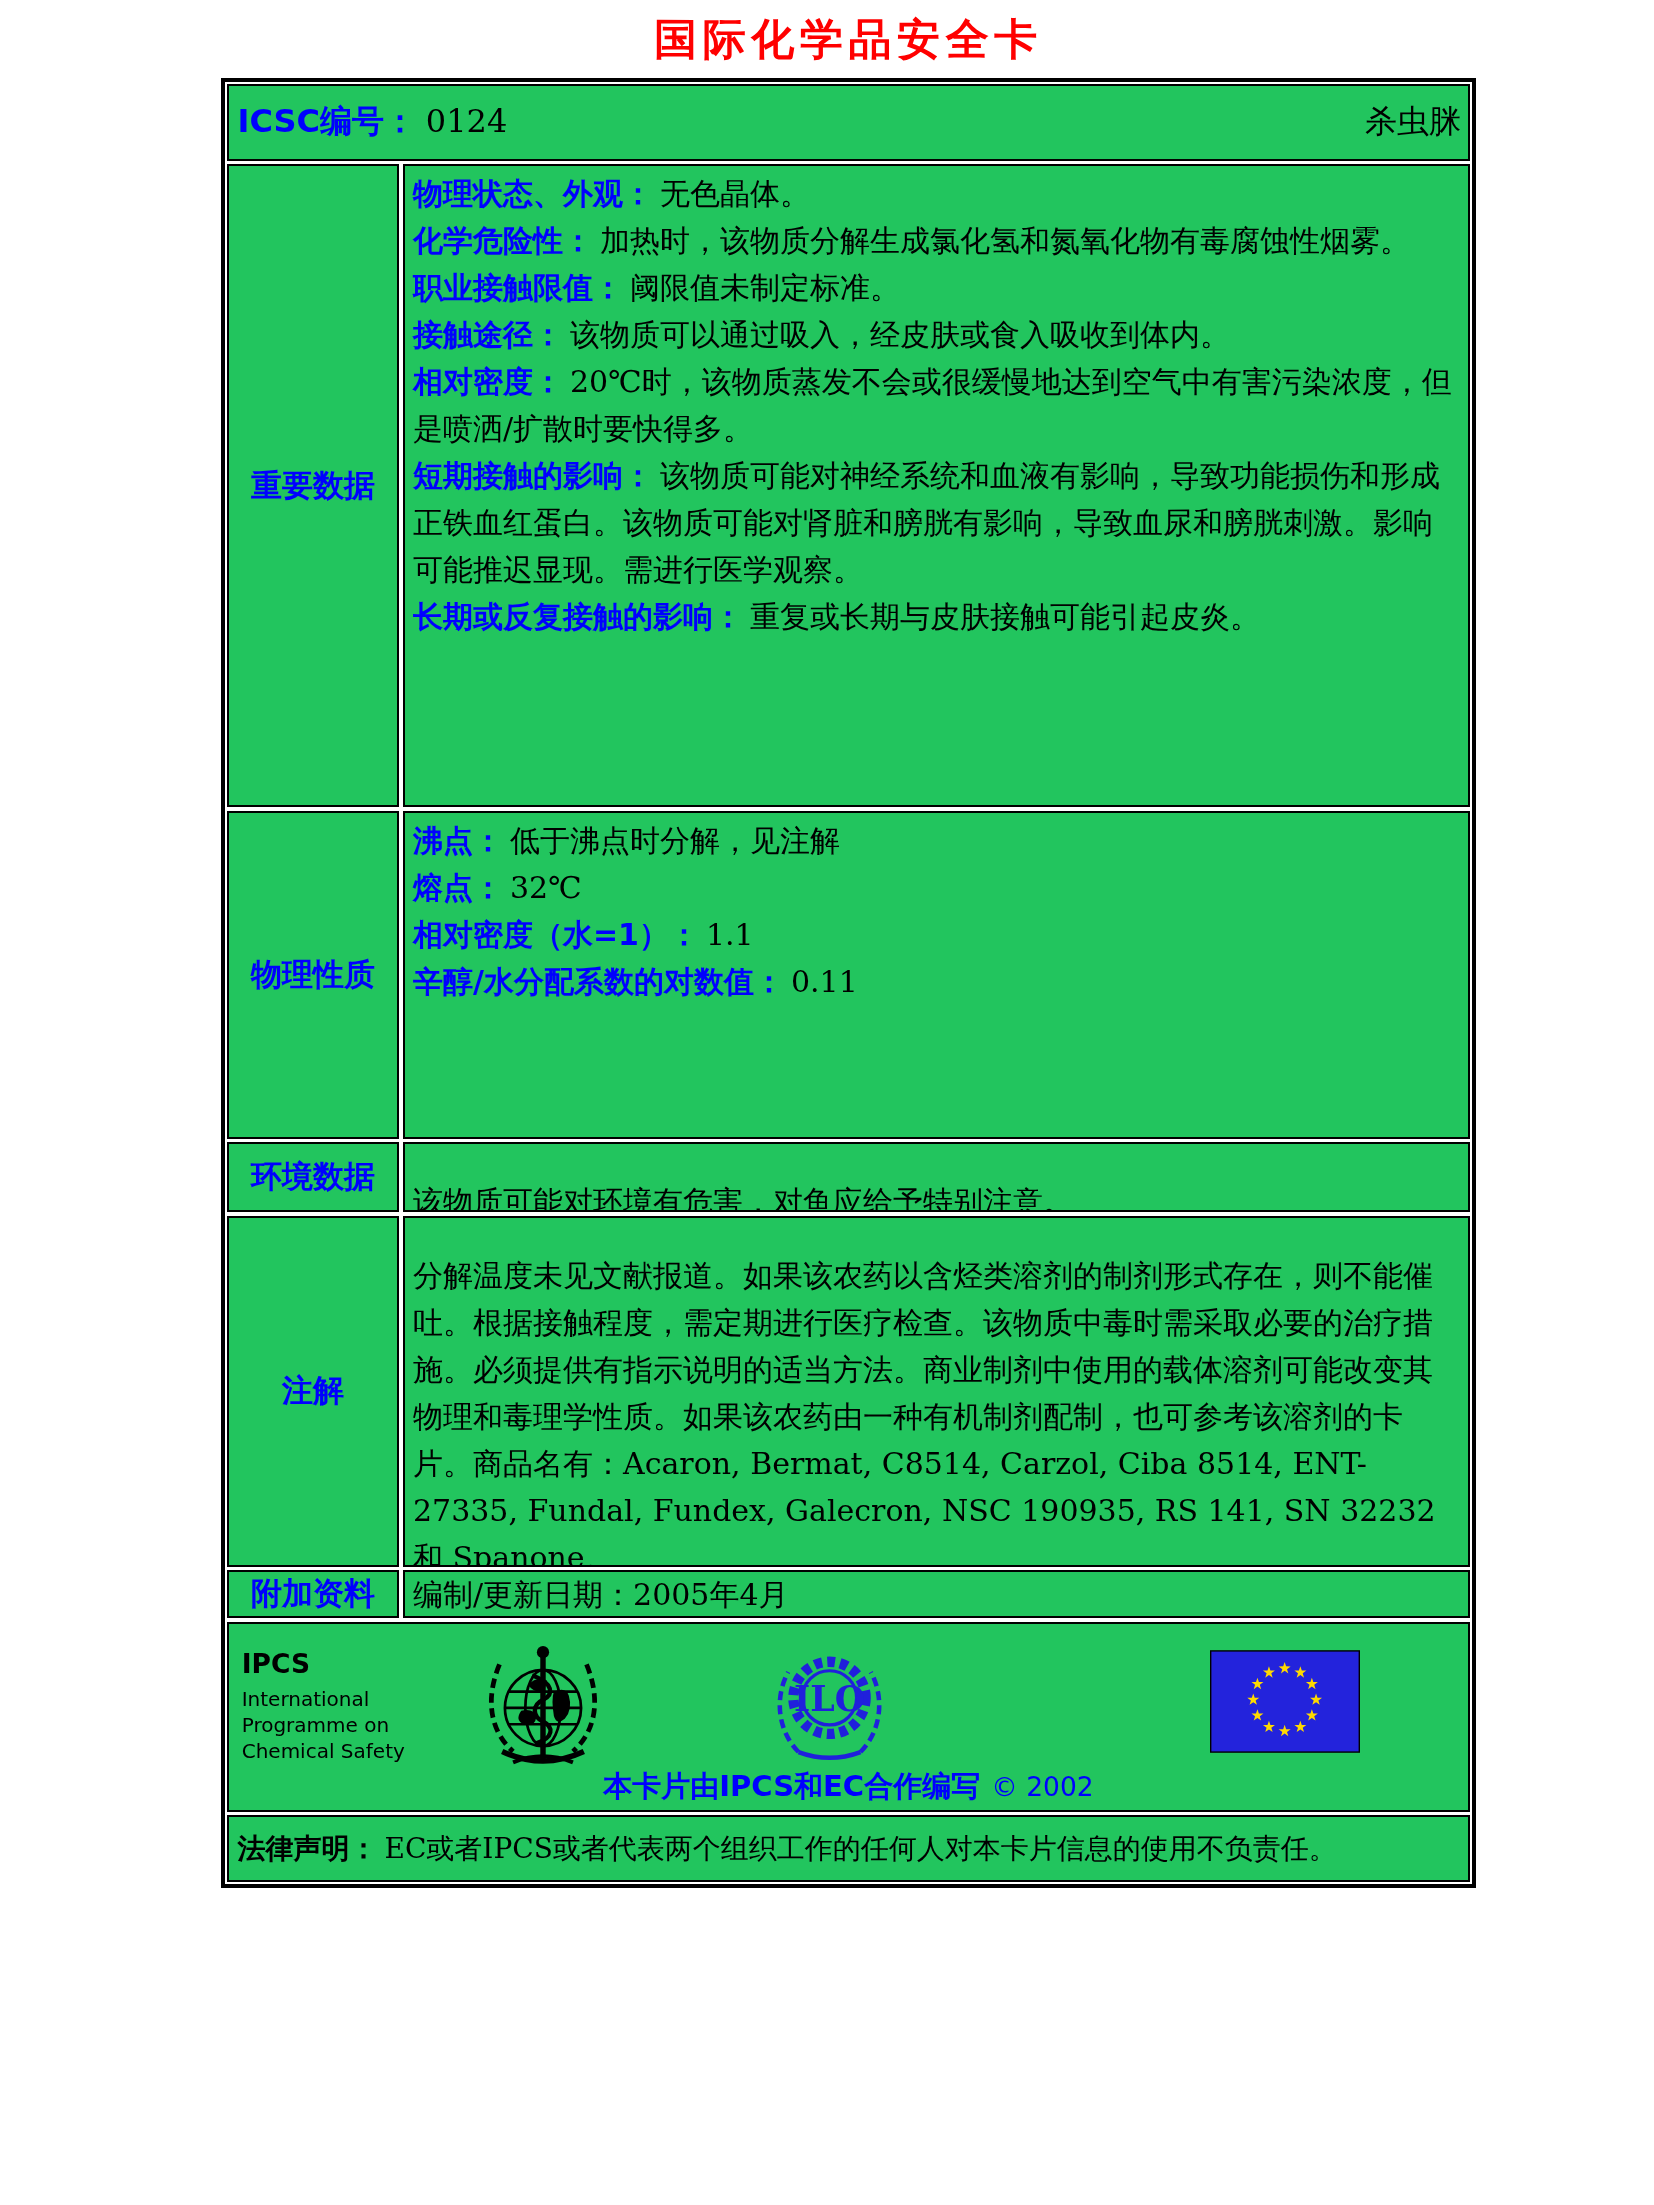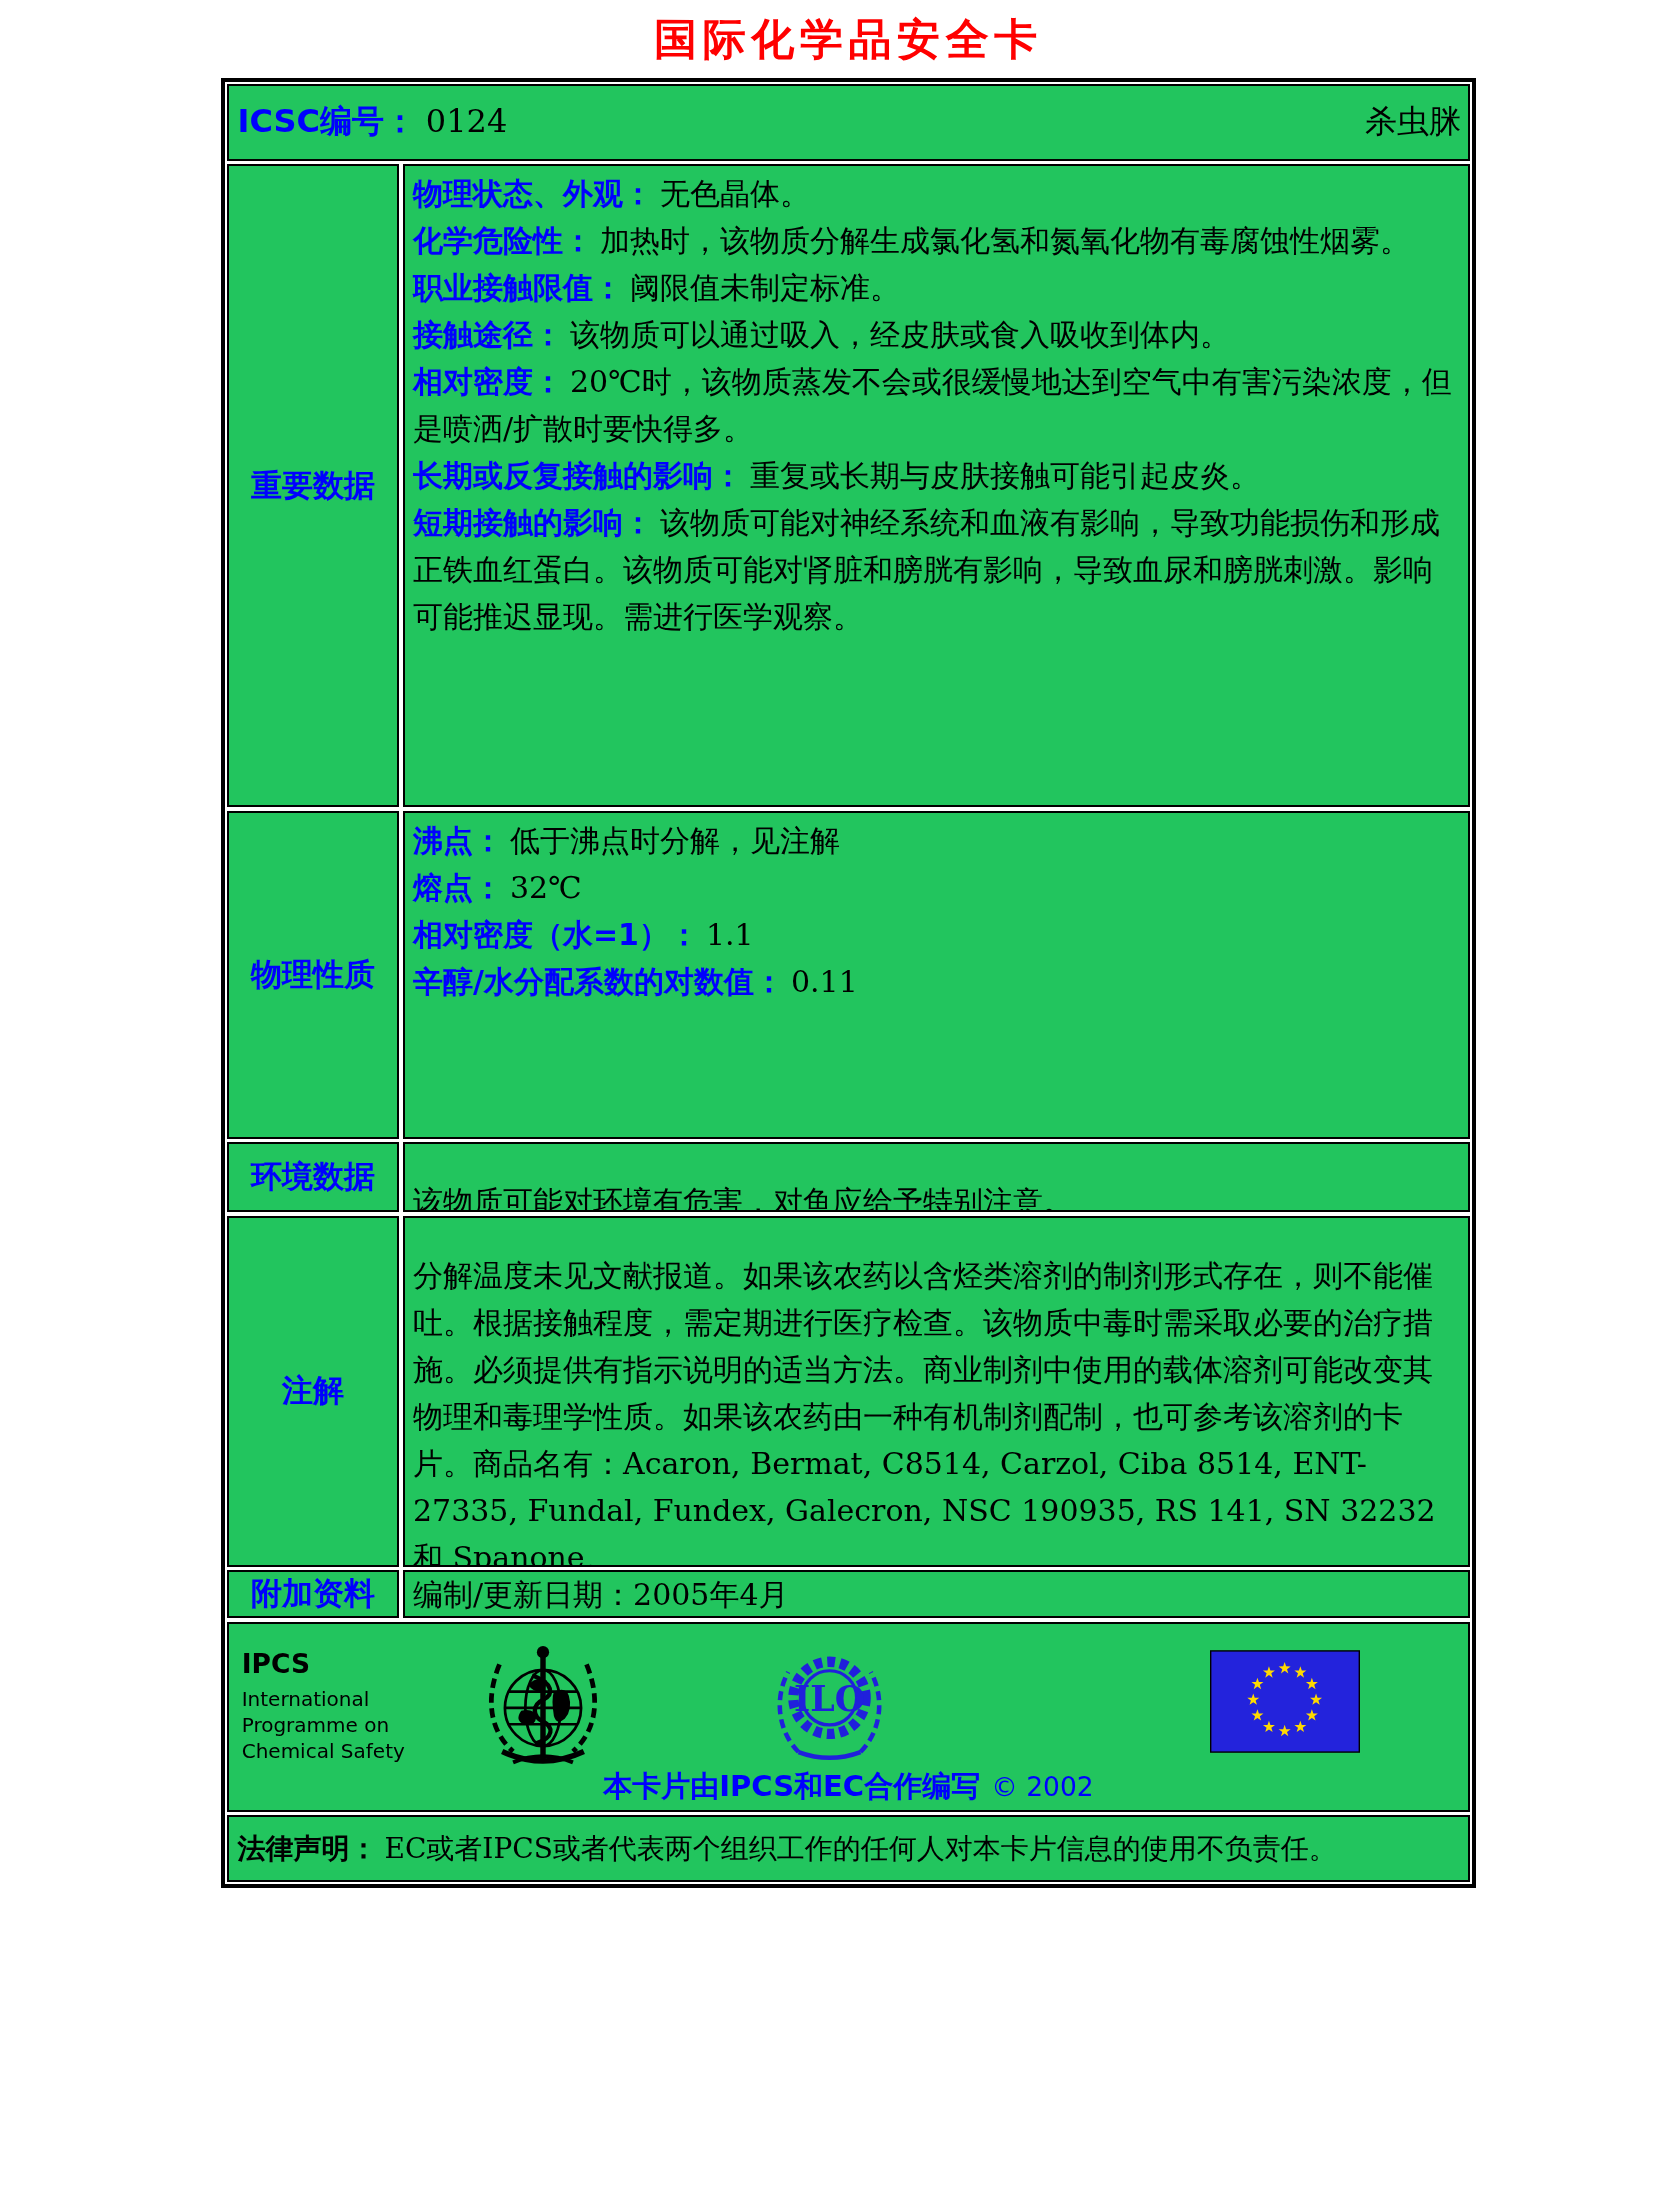--- a/index.html
+++ b/index.html
@@ -127,22 +127,22 @@
     </div>
 
     <div class="row r-important">
       <div class="cell side">重要数据</div>
       <div class="cell content">
         <p class="item"><span class="bl">物理状态、外观：</span><span>无色晶体。</span></p>
         <p class="item"><span class="bl">化学危险性：</span><span>加热时，该物质分解生成氯化氢和氮氧化物有毒腐蚀性烟雾。</span></p>
         <p class="item"><span class="bl">职业接触限值：</span><span>阈限值未制定标准。</span></p>
         <p class="item"><span class="bl">接触途径：</span><span>该物质可以通过吸入，经皮肤或食入吸收到体内。</span></p>
         <p class="item"><span class="bl">相对密度：</span><span>20℃时，该物质蒸发不会或很缓慢地达到空气中有害污染浓度，但是喷洒/扩散时要快得多。</span></p>
+        <p class="item"><span class="bl">短期接触的影响：</span><span>该物质可能对神经系统和血液有影响，导致功能损伤和形成正铁血红蛋白。该物质可能对肾脏和膀胱有影响，导致血尿和膀胱刺激。影响可能推迟显现。需进行医学观察。</span></p>
         <p class="item"><span class="bl">长期或反复接触的影响：</span><span>重复或长期与皮肤接触可能引起皮炎。</span></p>
-        <p class="item"><span class="bl">短期接触的影响：</span><span>该物质可能对神经系统和血液有影响，导致功能损伤和形成正铁血红蛋白。该物质可能对肾脏和膀胱有影响，导致血尿和膀胱刺激。影响可能推迟显现。需进行医学观察。</span></p>
       </div>
     </div>
 
     <div class="row r-physical">
       <div class="cell side">物理性质</div>
       <div class="cell content">
         <p class="item"><span class="bl">沸点：</span><span>低于沸点时分解，见注解</span></p>
         <p class="item"><span class="bl">熔点：</span><span>32℃</span></p>
         <p class="item"><span class="bl">相对密度（水=1）：</span><span>1.1</span></p>
         <p class="item"><span class="bl">辛醇/水分配系数的对数值：</span><span>0.11</span></p>

